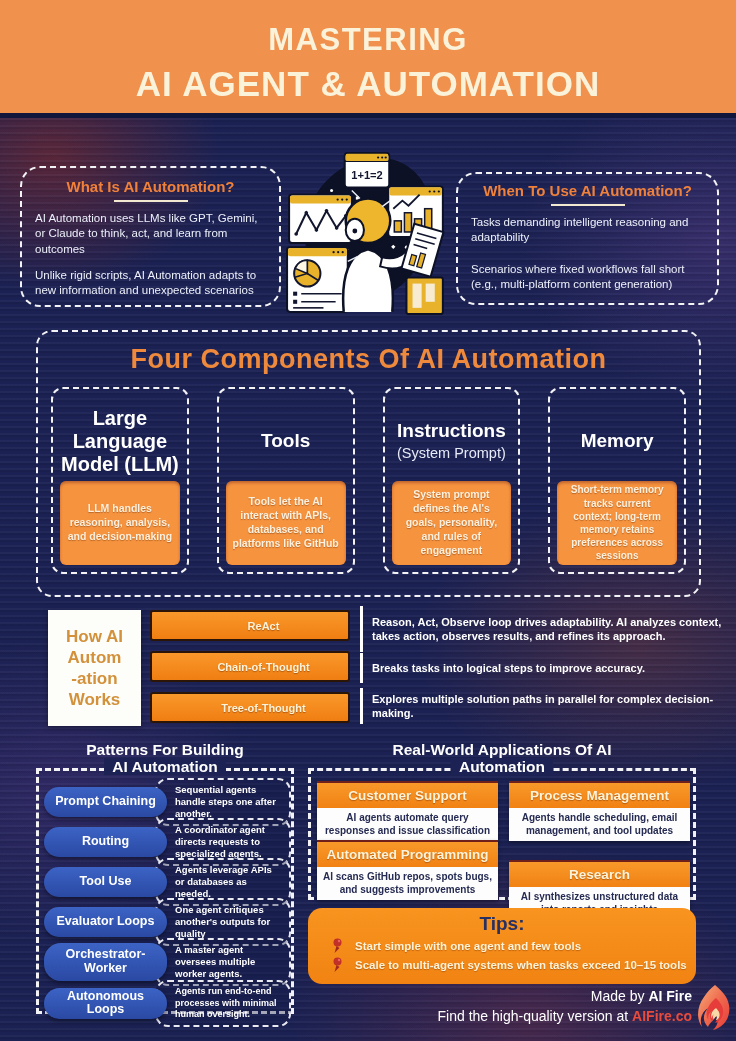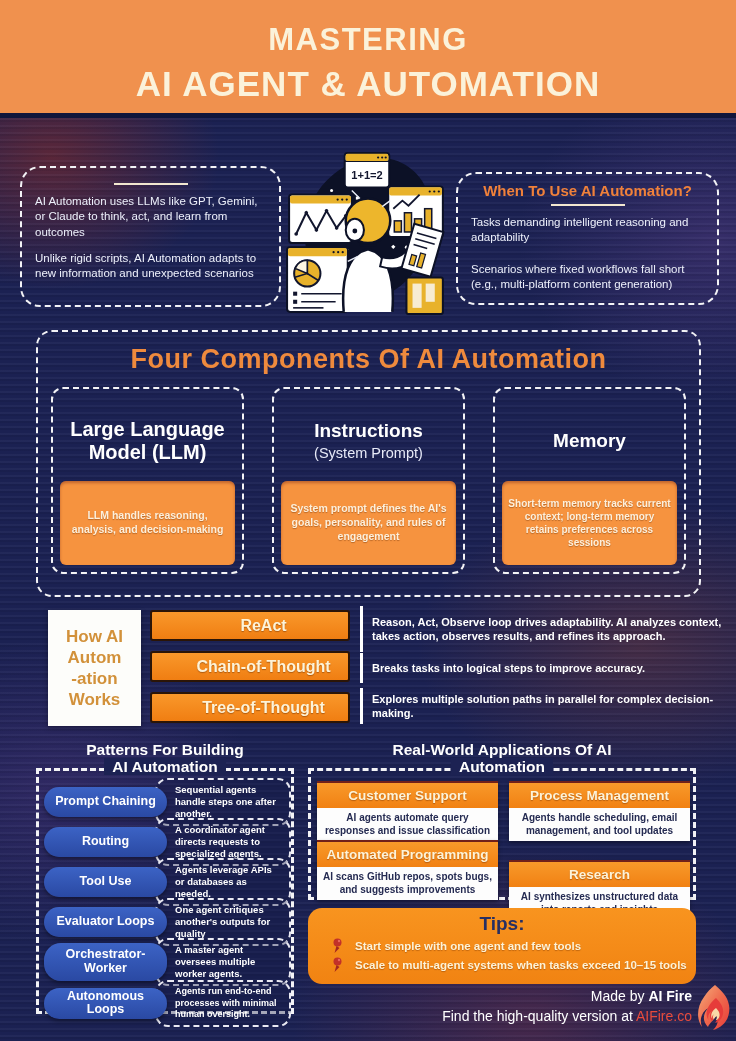--- a/index.html
+++ b/index.html
@@ -47,21 +47,21 @@
   .comp-desc{position:absolute;left:7px;right:7px;bottom:7px;height:84px;background:#f6933f;border-radius:6px;
     display:flex;align-items:center;justify-content:center;text-align:center;
     color:#fdf0dc;font-weight:700;font-size:10.5px;line-height:1.32;padding:3px 6px;box-sizing:border-box;
     text-shadow:0 1px 1px rgba(96,40,0,.4);box-shadow:inset 0 2px 3px rgba(90,15,15,.35);}
   
   .how-label{position:absolute;left:48px;top:610px;width:93px;height:116px;background:#fdfdfa;
     display:flex;flex-direction:column;align-items:center;justify-content:center;text-align:center;
     color:#d2913a;font-weight:700;font-size:17px;line-height:1.25;box-shadow:0 2px 5px rgba(0,0,0,.35);}
   .method{position:absolute;left:150px;width:200px;height:31px;background:linear-gradient(#f9982b,#f07e12);
     border:2px solid #2b1507;border-radius:3px;box-sizing:border-box;display:flex;align-items:center;
-    justify-content:center;color:#fdf3d8;font-weight:700;font-size:16px;text-shadow:0 1px 1px rgba(96,40,0,.45);padding-left:27px;}
+    justify-content:center;color:#fdf3d8;font-weight:700;font-size:11px;text-shadow:0 1px 1px rgba(96,40,0,.45);padding-left:27px;}
   .how-desc{position:absolute;left:360px;width:366px;border-left:3px solid #fff;padding-left:9px;
     color:#fff;font-weight:700;font-size:11px;line-height:1.3;box-sizing:border-box;display:flex;align-items:center;}
   
   .patterns-box{left:36px;top:768px;width:258px;height:246px;border-width:3px;border-radius:0;}
   .sec-title{position:absolute;text-align:center;color:#fff;font-weight:700;font-size:15.5px;line-height:17px;z-index:3;}
   .sec-title .mask{display:inline-block;background:#1c2253;padding:0 8px;}
   .pat-row{position:absolute;left:44px;width:247px;display:flex;align-items:center;z-index:2;}
   .pat-pill{flex:0 0 123px;min-height:30px;background:linear-gradient(#3c63c5,#2a49a3);border-radius:17px;
     display:flex;align-items:center;justify-content:center;text-align:center;color:#fff;font-weight:700;
     font-size:12.5px;line-height:1.1;padding:2px 6px;box-sizing:border-box;z-index:2;
@@ -81,35 +81,36 @@
   .tips{position:absolute;left:308px;top:908px;width:388px;height:76px;background:linear-gradient(#f8941f,#f18312);
     border-radius:14px;box-sizing:border-box;padding-top:5px;}
   .tips-title{text-align:center;color:#272f63;font-weight:700;font-size:19px;}
   .tip-row{display:flex;align-items:center;gap:11px;margin:3px 0 0 24px;color:#fdf3d8;font-weight:700;
     font-size:11.5px;text-shadow:0 1px 1px rgba(110,45,0,.4);}
   .pin{flex:0 0 12px;height:16px;}
   
   .footer{position:absolute;right:44px;top:988px;text-align:right;color:#fff;font-size:14px;}
   .footer .brand{font-weight:700;}
   .footer .row2{margin-top:4px;}
-  .footer .link{font-weight:400;color:#e84b3c;cursor:pointer;}
+  .footer .link{font-weight:700;color:#e84b3c;cursor:pointer;}
   .flame{position:absolute;right:3px;top:984px;width:35px;height:50px;}
 </style>
 </head>
 <body>
 
 <div class="bg-tints"></div>
 <div class="bg-stripes"></div>
 
 <div class="header">
   <div class="l1">MASTERING</div>
   <div class="l2">AI AGENT &amp; AUTOMATION</div>
 </div>
 
 <div class="dash-box box-what">
+  <div class="intro-title">What Is AI Automation?</div>
   <div class="intro-underline"></div>
   <p class="intro-p">AI Automation uses LLMs like GPT, Gemini, or Claude to think, act, and learn from outcomes</p>
   <p class="intro-p">Unlike rigid scripts, AI Automation adapts to new information and unexpected scenarios</p>
 </div>
 
 <div class="dash-box box-when">
   <div class="intro-title">When To Use AI Automation?</div>
   <div class="intro-underline"></div>
   <p class="intro-p">Tasks demanding intelligent reasoning and adaptability</p>
   <p class="intro-p" style="margin-top:16px">Scenarios where fixed workflows fall short (e.g., multi-platform content generation)</p>
@@ -211,20 +212,24 @@
 </div>
 
 <div class="dash-box components">
   <div class="comp-title">Four Components Of AI Automation</div>
   <div class="comp-grid">
     <div class="comp-card">
       <div class="comp-name" style="font-size:20px">Large Language Model (LLM)</div>
       <div class="comp-desc">LLM handles reasoning, analysis, and decision-making</div>
     </div>
     <div class="comp-card">
+      <div class="comp-name">Tools</div>
+      <div class="comp-desc">Tools let the AI interact with APIs, databases, and platforms like GitHub</div>
+    </div>
+    <div class="comp-card">
       <div class="comp-name">
         <span>Instructions</span>
         <span class="comp-sub">(System Prompt)</span>
       </div>
       <div class="comp-desc">System prompt defines the AI's goals, personality, and rules of engagement</div>
     </div>
     <div class="comp-card">
       <div class="comp-name">Memory</div>
       <div class="comp-desc" style="font-size:10px">Short-term memory tracks current context; long-term memory retains preferences across sessions</div>
     </div>

